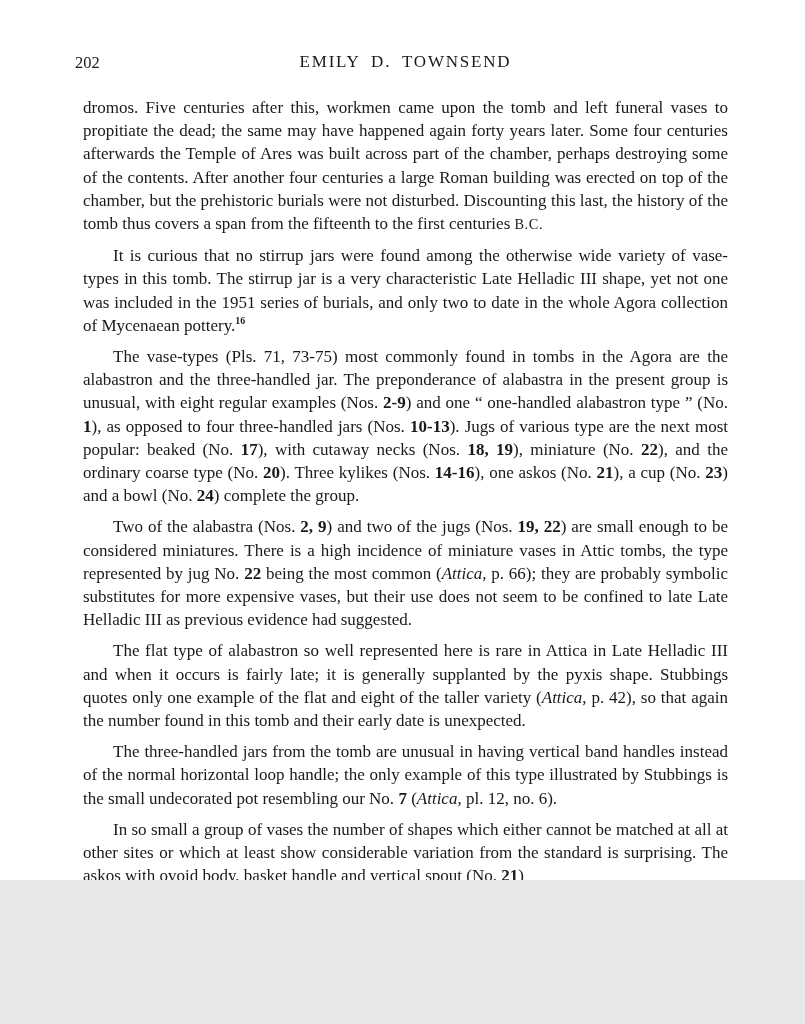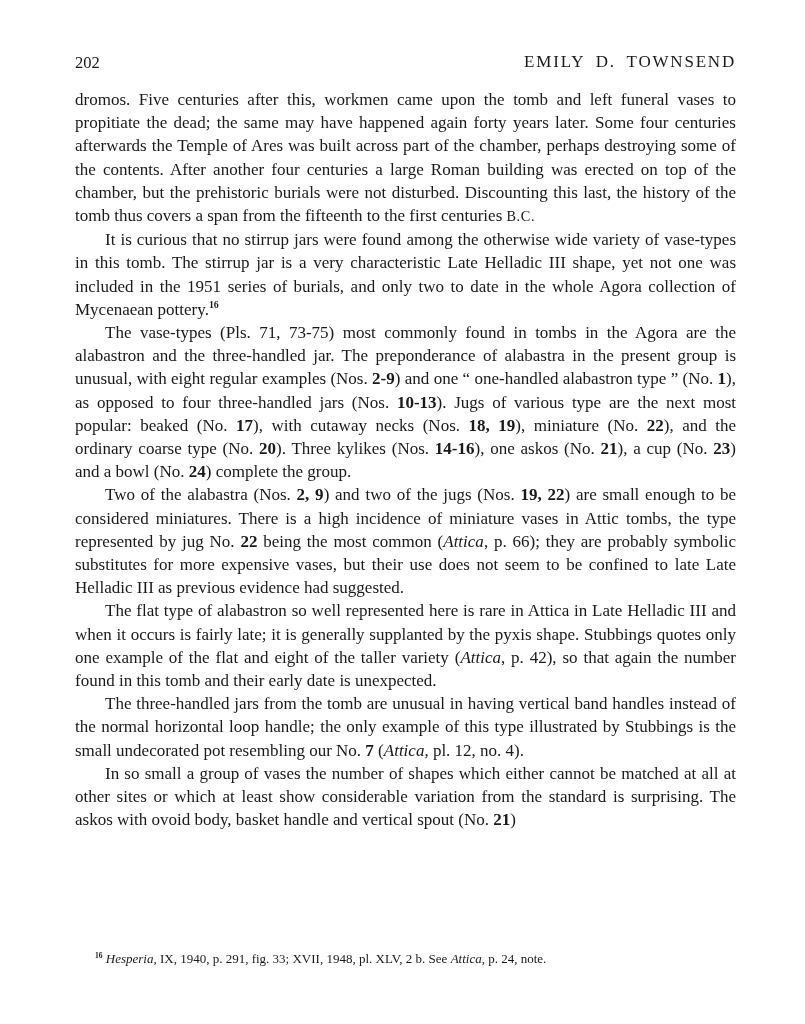--- a/index.html
+++ b/index.html
@@ -1,37 +1,37 @@
 <!DOCTYPE html>
 <html><head>
 <meta charset="utf-8">
 <style>
   html,body{margin:0;padding:0;background:#e8e8e8;}
   .page{
     position:relative;
-    width:805px;height:1024px;
+    width:805px;height:880px;
     margin:0 auto;
     background:#ffffff;
     color:#191919;
     font-family:"Liberation Serif", "DejaVu Serif", serif;
     overflow:hidden;
   }
   .header{position:absolute;top:52px;left:75px;width:661px;height:22px;}
   .pagenum{position:absolute;left:0;top:1px;font-size:16.5px;}
   .runhead{
     position:absolute;left:0;right:0;top:0;
-    text-align:right;font-size:17px;
+    text-align:center;font-size:17px;
     letter-spacing:1.8px;word-spacing:5px;
   }
   .body{
     position:absolute;top:88px;left:75px;width:661px;
     font-size:17px;line-height:23.2px;
     text-align:justify;
   }
-  .para{margin:0;text-indent:30px;}
+  .para{margin:8px;text-indent:30px;}
   .para.noindent{text-indent:0;}
   .heading{
     margin:12px 0 10px 0;
     font-size:16.5px;font-weight:normal;
     text-align:center;text-indent:0;
     font-variant:small-caps;
     letter-spacing:1.6px;word-spacing:4px;
   }
   .b{font-weight:bold;}
   .i{font-style:italic;}
@@ -52,19 +52,19 @@
     <span class="pagenum">202</span>
     <span class="runhead">EMILY D. TOWNSEND</span>
   </div>
 
   <div class="body">
     <p class="para noindent"><span>dromos. Five centuries after this, workmen came upon the tomb and left funeral vases to propitiate the dead; the same may have happened again forty years later. Some four centuries afterwards the Temple of Ares was built across part of the chamber, perhaps destroying some of the contents. After another four centuries a large Roman building was erected on top of the chamber, but the prehistoric burials were not disturbed. Discounting this last, the history of the tomb thus covers a span from the fifteenth to the first centuries </span><span class="sc">B.C.</span></p>
     <p class="para"><span>It is curious that no stirrup jars were found among the otherwise wide variety of vase-types in this tomb. The stirrup jar is a very characteristic Late Helladic III shape, yet not one was included in the 1951 series of burials, and only two to date in the whole Agora collection of Mycenaean pottery.</span><sup>16</sup></p>
     <p class="para"><span>The vase-types (Pls. 71, 73-75) most commonly found in tombs in the Agora are the alabastron and the three-handled jar. The preponderance of alabastra in the present group is unusual, with eight regular examples (Nos. </span><span class="b">2-9</span><span>) and one “ one-handled alabastron type ” (No. </span><span class="b">1</span><span>), as opposed to four three-handled jars (Nos. </span><span class="b">10-13</span><span>). Jugs of various type are the next most popular: beaked (No. </span><span class="b">17</span><span>), with cutaway necks (Nos. </span><span class="b">18, 19</span><span>), miniature (No. </span><span class="b">22</span><span>), and the ordinary coarse type (No. </span><span class="b">20</span><span>). Three kylikes (Nos. </span><span class="b">14-16</span><span>), one askos (No. </span><span class="b">21</span><span>), a cup (No. </span><span class="b">23</span><span>) and a bowl (No. </span><span class="b">24</span><span>) complete the group.</span></p>
     <p class="para"><span>Two of the alabastra (Nos. </span><span class="b">2, 9</span><span>) and two of the jugs (Nos. </span><span class="b">19, 22</span><span>) are small enough to be considered miniatures. There is a high incidence of miniature vases in Attic tombs, the type represented by jug No. </span><span class="b">22</span><span> being the most common (</span><span class="i">Attica</span><span>, p. 66); they are probably symbolic substitutes for more expensive vases, but their use does not seem to be confined to late Late Helladic III as previous evidence had suggested.</span></p>
     <p class="para"><span>The flat type of alabastron so well represented here is rare in Attica in Late Helladic III and when it occurs is fairly late; it is generally supplanted by the pyxis shape. Stubbings quotes only one example of the flat and eight of the taller variety (</span><span class="i">Attica</span><span>, p. 42), so that again the number found in this tomb and their early date is unexpected.</span></p>
-    <p class="para"><span>The three-handled jars from the tomb are unusual in having vertical band handles instead of the normal horizontal loop handle; the only example of this type illustrated by Stubbings is the small undecorated pot resembling our No. </span><span class="b">7</span><span> (</span><span class="i">Attica</span><span>, pl. 12, no. 4).</span></p>
+    <p class="para"><span>The three-handled jars from the tomb are unusual in having vertical band handles instead of the normal horizontal loop handle; the only example of this type illustrated by Stubbings is the small undecorated pot resembling our No. </span><span class="b">7</span><span> (</span><span class="i">Attica</span><span>, pl. 12, no. 6).</span></p>
     <p class="para"><span>In so small a group of vases the number of shapes which either cannot be matched at all at other sites or which at least show considerable variation from the standard is surprising. The askos with ovoid body, basket handle and vertical spout (No. </span><span class="b">21</span><span>)</span></p>
   </div>
 
   <div class="footnote"><sup>16</sup><span> </span><span class="i">Hesperia</span><span>, IX, 1940, p. 291, fig. 33; XVII, 1948, pl. XLV, 2 b. See </span><span class="i">Attica</span><span>, p. 24, note.</span></div>
 
 </div>
 
 </body></html>

